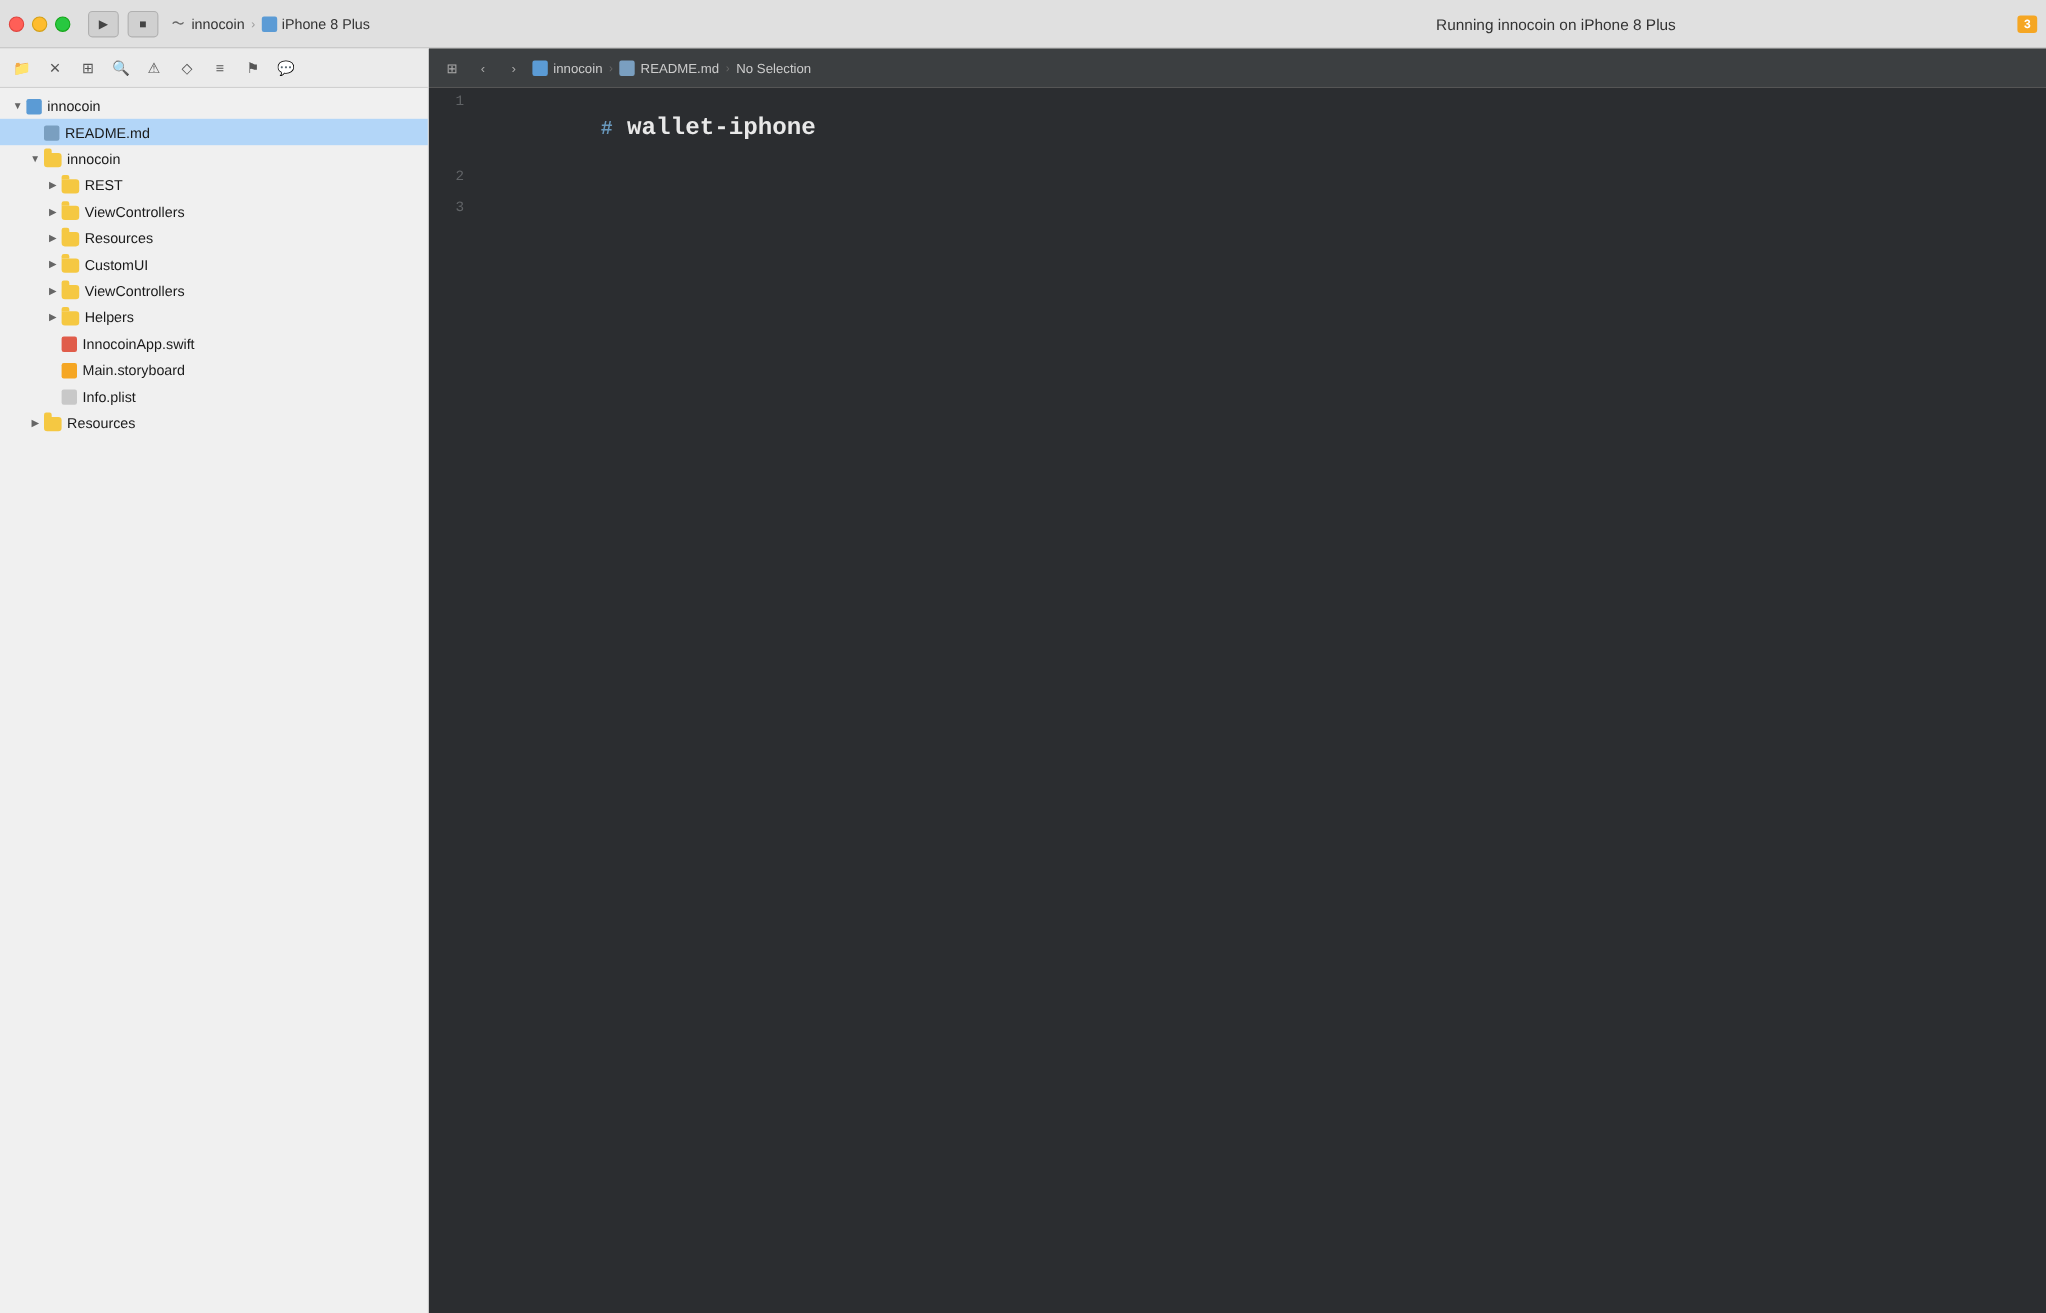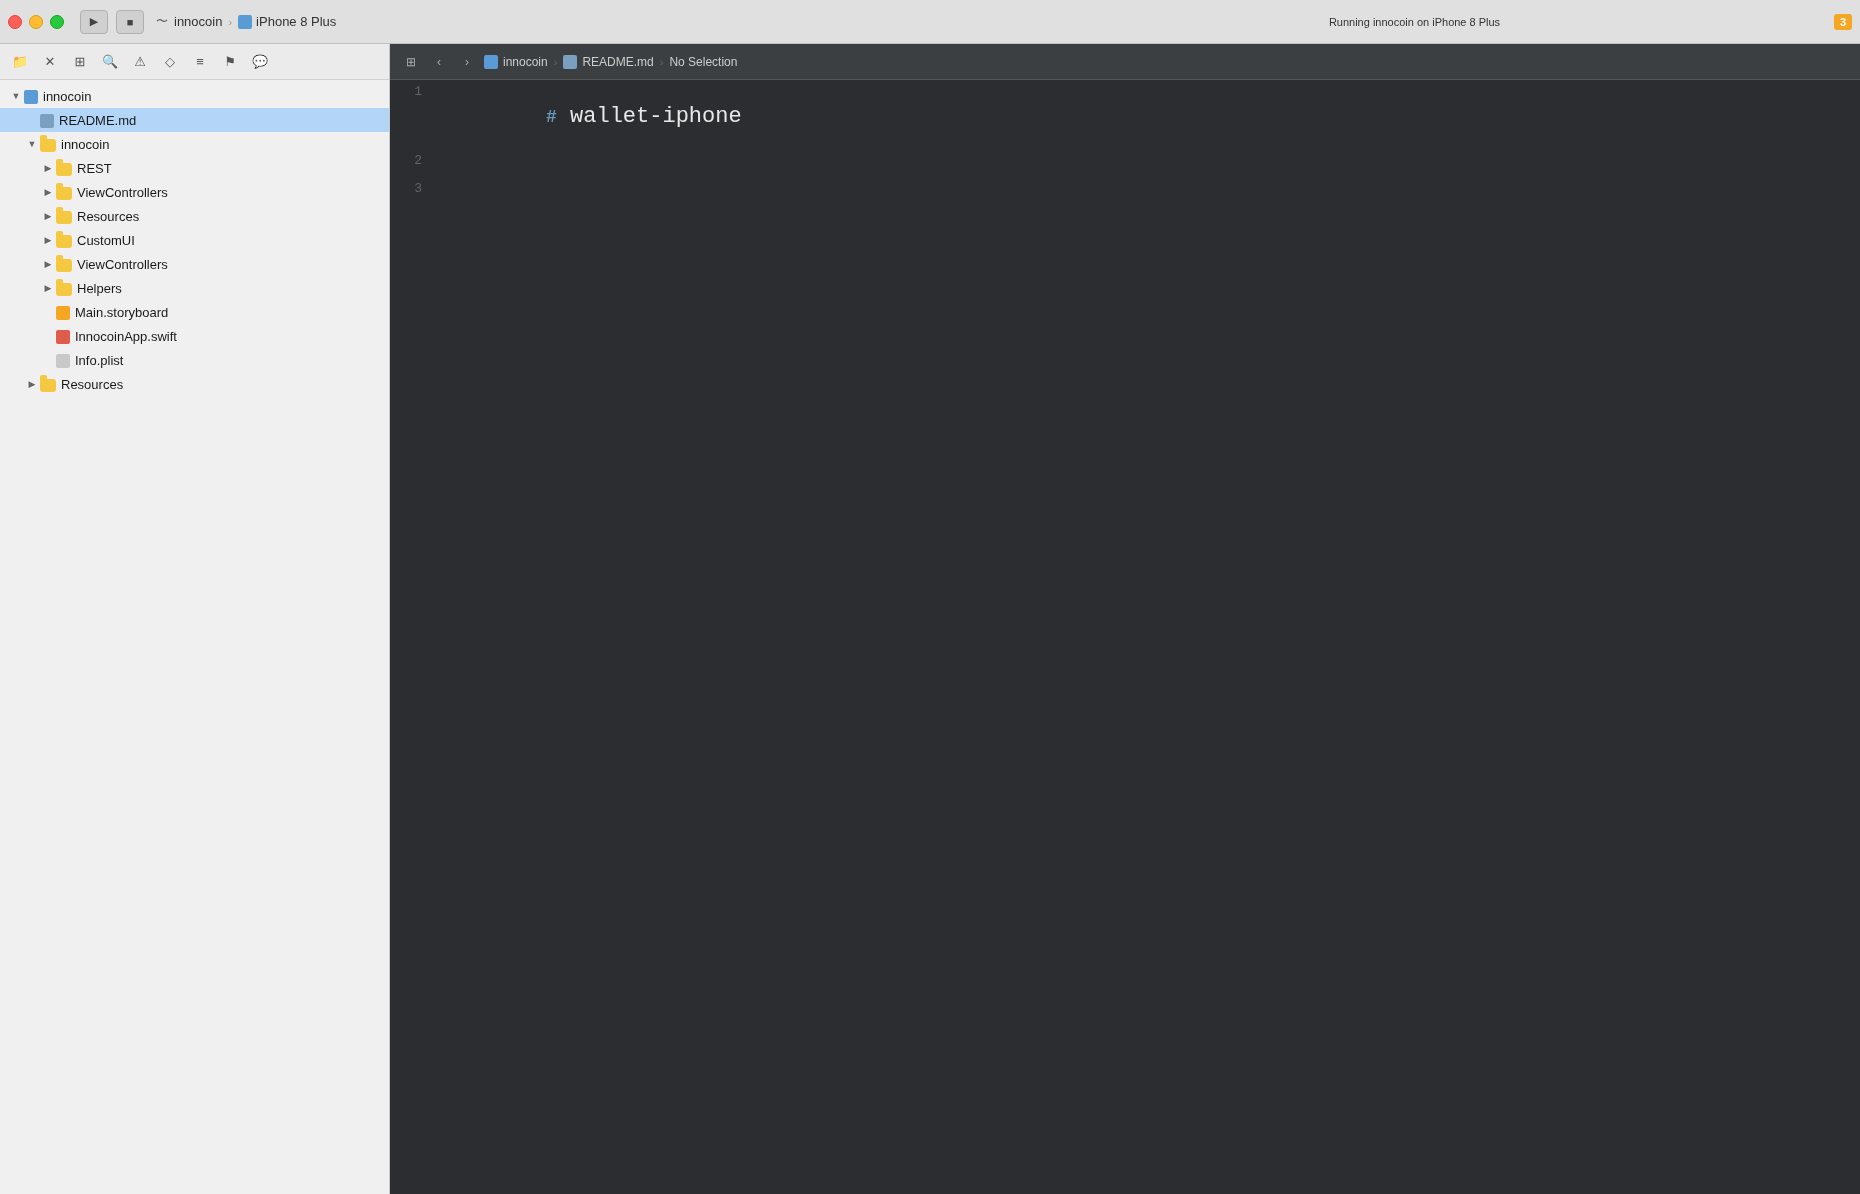--- a/index.html
+++ b/index.html
@@ -68,21 +68,21 @@
       flex: 1;
     }
     .breadcrumb-sep {
       color: #999;
       font-size: 11px;
     }
 
     .run-status {
       flex: 1;
       text-align: center;
-      font-size: 11px;
+      font-size: 14px;
       color: #333;
       font-weight: 400;
     }
 
     .warning-area {
       display: flex;
       align-items: center;
       gap: 4px;
       font-size: 13px;
       color: #333;
@@ -290,21 +290,21 @@
       color: #d0d0d0;
       white-space: pre;
     }
     .line-content .heading-hash {
       color: #6897bb;
       font-weight: bold;
     }
     .line-content .heading-text {
       color: #e8e8e8;
       font-size: 22px;
-      font-weight: 400;
+      font-weight: 700;
     }
     .line-content .normal-text {
       color: #d0d0d0;
       font-size: 16px;
     }
   </style>
 </head>
 <body>
 
 <div class="title-bar">
@@ -408,31 +408,31 @@
 
       <div class="tree-item indent-2">
         <span class="expand-arrow">▶</span>
         <span class="file-icon"><span class="icon-folder"></span></span>
         <span class="file-name">Helpers</span>
       </div>
 
       <div class="tree-item indent-2">
         <span class="expand-arrow"></span>
         <span class="file-icon">
+          <span style="width:14px;height:14px;background:#e05c4a;border-radius:2px;display:inline-block;vertical-align:middle;"></span>
+        </span>
+        <span class="file-name">InnocoinApp.swift</span>
+      </div>
+
+      <div class="tree-item indent-2">
+        <span class="expand-arrow"></span>
+        <span class="file-icon">
           <span style="width:14px;height:14px;background:#f5a623;border-radius:2px;display:inline-block;vertical-align:middle;"></span>
         </span>
         <span class="file-name">Main.storyboard</span>
-      </div>
-
-      <div class="tree-item indent-2">
-        <span class="expand-arrow"></span>
-        <span class="file-icon">
-          <span style="width:14px;height:14px;background:#e05c4a;border-radius:2px;display:inline-block;vertical-align:middle;"></span>
-        </span>
-        <span class="file-name">InnocoinApp.swift</span>
       </div>
 
 
       <div class="tree-item indent-2">
         <span class="expand-arrow"></span>
         <span class="file-icon">
           <span style="width:14px;height:14px;background:#c8c8c8;border-radius:2px;display:inline-block;vertical-align:middle;"></span>
         </span>
         <span class="file-name">Info.plist</span>
       </div>

